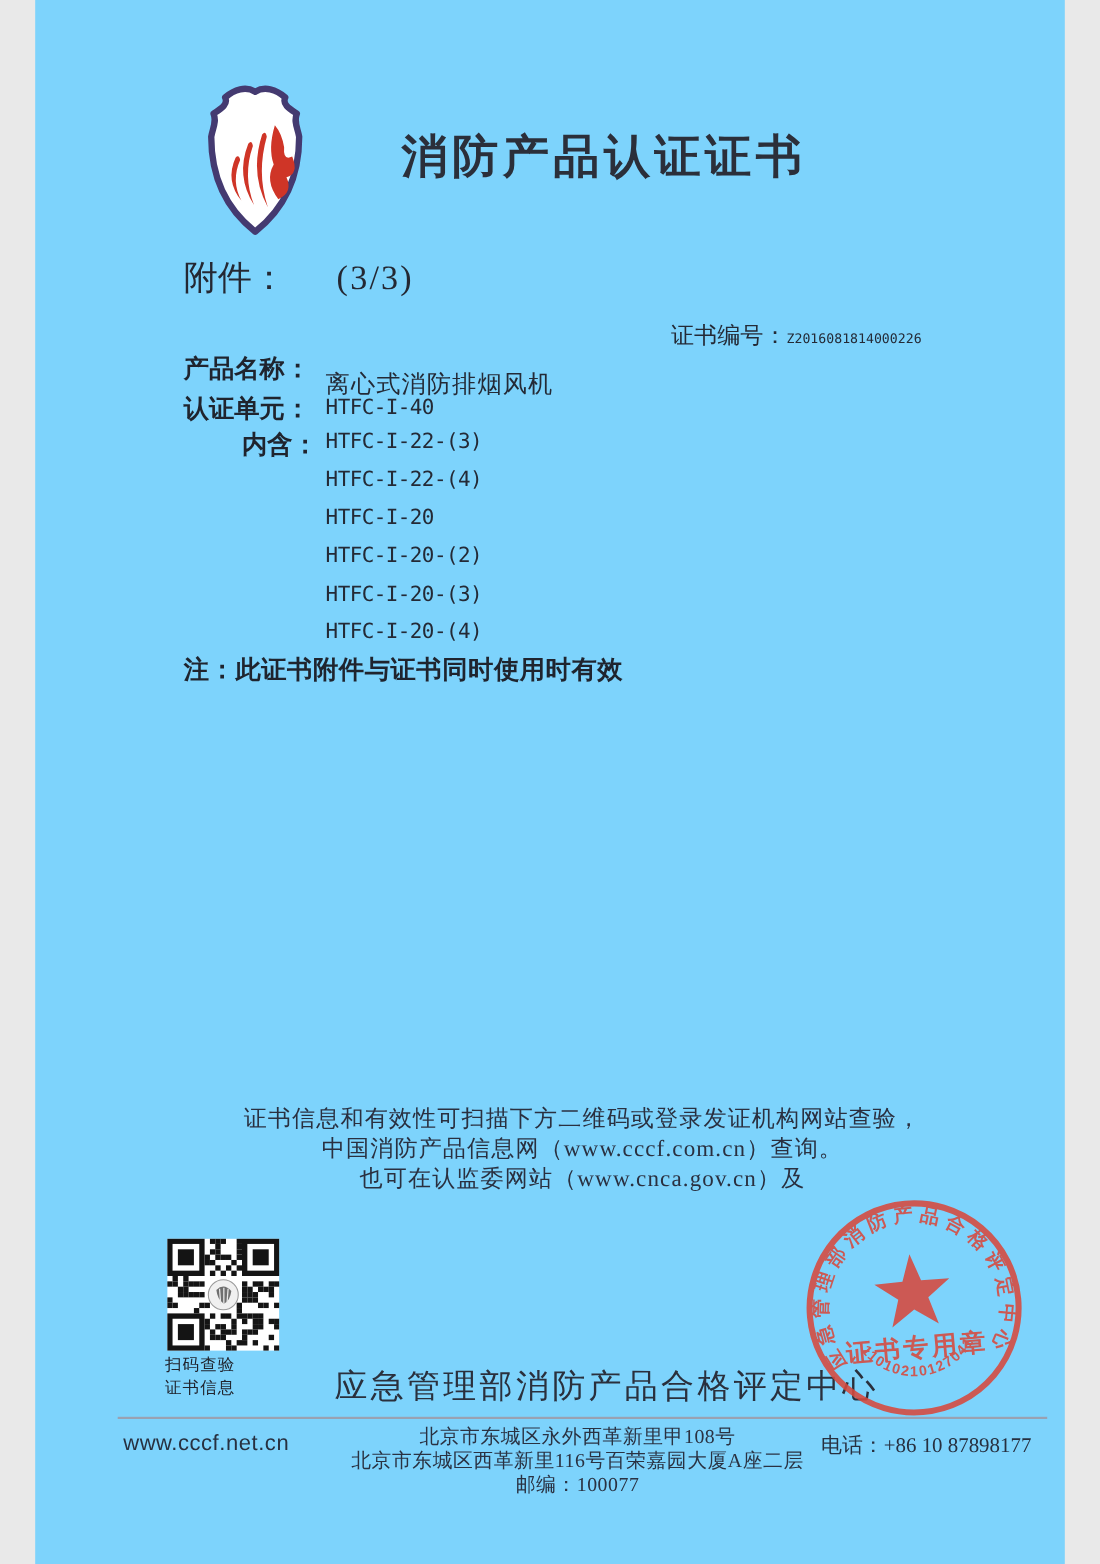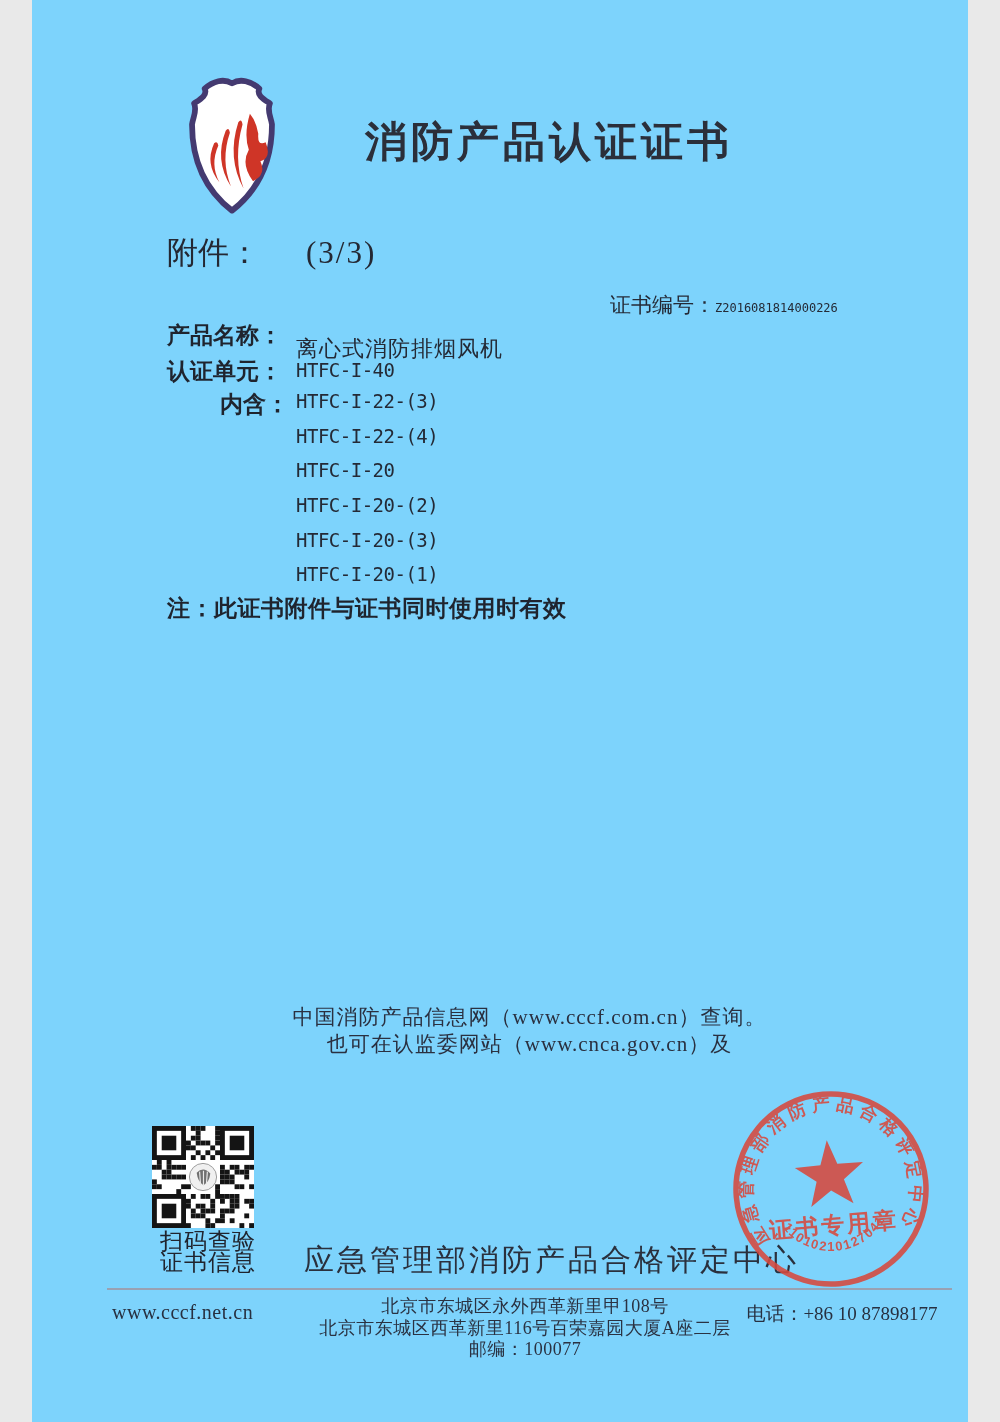--- a/index.html
+++ b/index.html
@@ -4,21 +4,21 @@
 <style>
   html,body{margin:0;padding:0;background:#e9e9e9;}
   .page{
     position:relative;width:936px;height:1422px;margin:0 auto;
     background:#7dd3fc;overflow:hidden;
     font-family:"Liberation Serif","DejaVu Serif",serif;
     color:#272c37;
   }
   .abs{position:absolute;}
   .sans{font-family:"Liberation Sans","DejaVu Sans",sans-serif;}
-  .mono{font-family:Liberation Serif, serif;}
+  .mono{font-family:Liberation Sans, sans-serif;}
 
   .doc-title{
     left:333px;top:114px;font-size:42px;font-weight:700;
     letter-spacing:4px;color:#2b2f3a;
   }
   .logo{left:146px;top:76px;width:108px;height:142px;}
 
   .attachment-row{left:135px;top:232px;font-size:31px;color:#242833;}
   .attachment-row .val{margin-left:46px;letter-spacing:2px;}
 
@@ -46,22 +46,22 @@
     font-family:"Liberation Sans","DejaVu Sans",sans-serif;letter-spacing:0.5px;
   }
 
   .verify-block{
     left:100px;top:1004px;width:795px;text-align:center;
     font-size:21px;line-height:27px;color:#2a3040;letter-spacing:1px;
   }
 
   .qr-wrap{left:120px;top:1126px;width:102px;height:102px;}
   .qr-caption{
-    left:118px;top:1231px;width:106px;text-align:right;
-    font-size:23px;line-height:21px;color:#20242e;letter-spacing:1px;
+    left:118px;top:1231px;width:106px;text-align:left;
+    font-size:15px;line-height:21px;color:#20242e;letter-spacing:1px;
   }
 
   .issuer-line{
     left:272px;top:1240px;font-size:30px;letter-spacing:3px;color:#2a303d;
   }
 
   .stamp{left:694px;top:1084px;width:210px;height:210px;opacity:0.88;}
 
   .footer-rule{left:75px;top:1288px;width:845px;height:2px;background:#99a1b2;}
   .footer-web{left:80px;top:1301px;font-size:20px;color:#273040;letter-spacing:0.5px;}
@@ -108,26 +108,27 @@
   <div class="abs field-label lbl-unit">认证单元：</div>
   <div class="abs field-value-code val-unit">HTFC-I-40</div>
 
   <div class="abs field-label lbl-includes">内含：</div>
   <div class="abs includes-list">
     <div class="code-row field-value-code">HTFC-I-22-(3)</div>
     <div class="code-row field-value-code">HTFC-I-22-(4)</div>
     <div class="code-row field-value-code">HTFC-I-20</div>
     <div class="code-row field-value-code">HTFC-I-20-(2)</div>
     <div class="code-row field-value-code">HTFC-I-20-(3)</div>
-    <div class="code-row field-value-code">HTFC-I-20-(1)</div>
+    <div class="code-row field-value-code">HTFC-I-20-(4)</div>
   </div>
 
   <div class="abs note-line">注：此证书附件与证书同时使用时有效</div>
 
   <div class="abs verify-block">
+    <div>证书信息和有效性可扫描下方二维码或登录发证机构网站查验，</div>
     <div>中国消防产品信息网（www.cccf.com.cn）查询。</div>
     <div>也可在认监委网站（www.cnca.gov.cn）及</div>
   </div>
 
   <svg id="qr-code" class="abs qr-wrap" viewBox="0 0 105 105">
     <rect x="0" y="0" width="105" height="105" fill="#ffffff"></rect>
       <rect x="0" y="0" width="35" height="35" fill="#141414"></rect>
       <rect x="5" y="5" width="25" height="25" fill="#ffffff"></rect>
       <rect x="10" y="10" width="15" height="15" fill="#141414"></rect>
       <rect x="70" y="0" width="35" height="35" fill="#141414"></rect>

